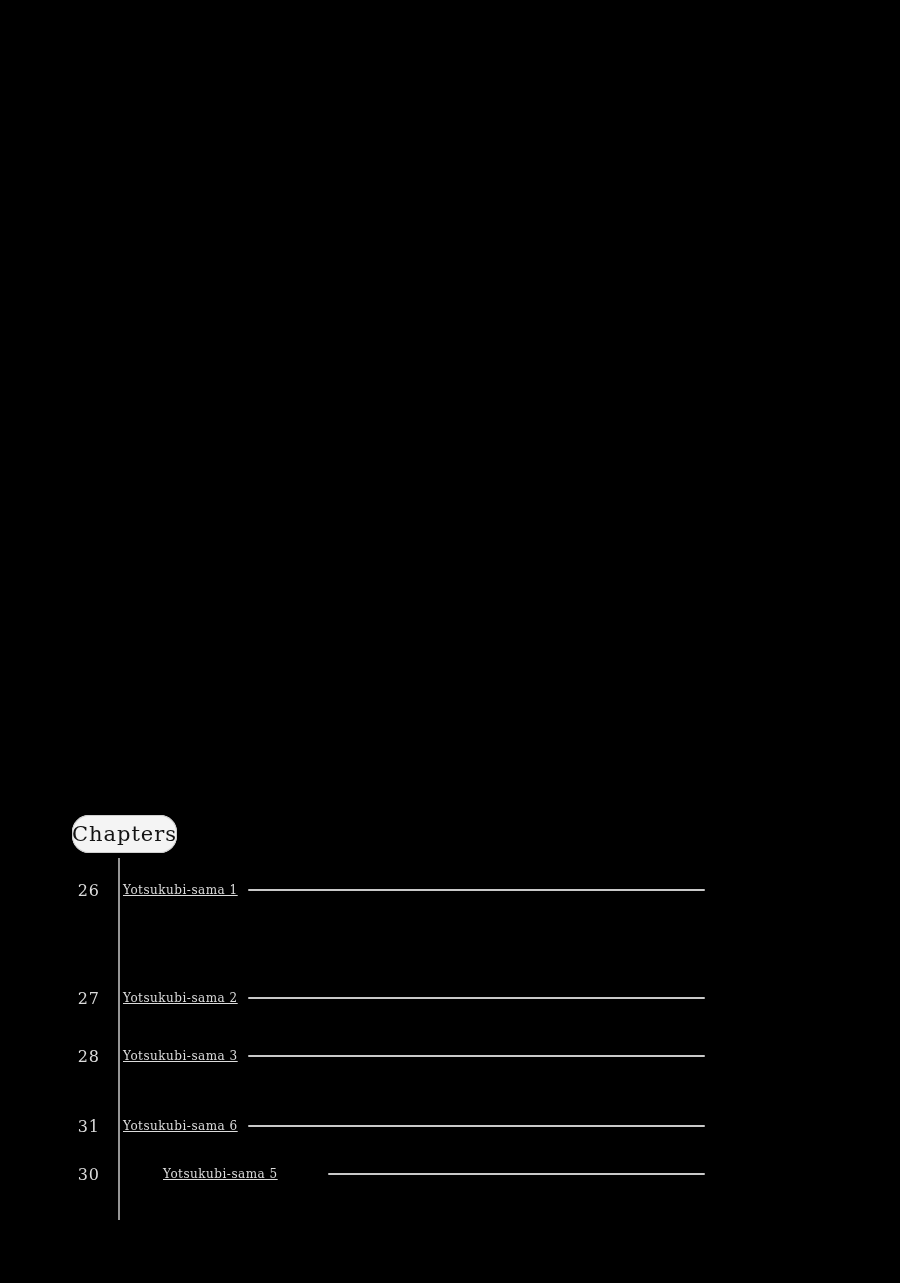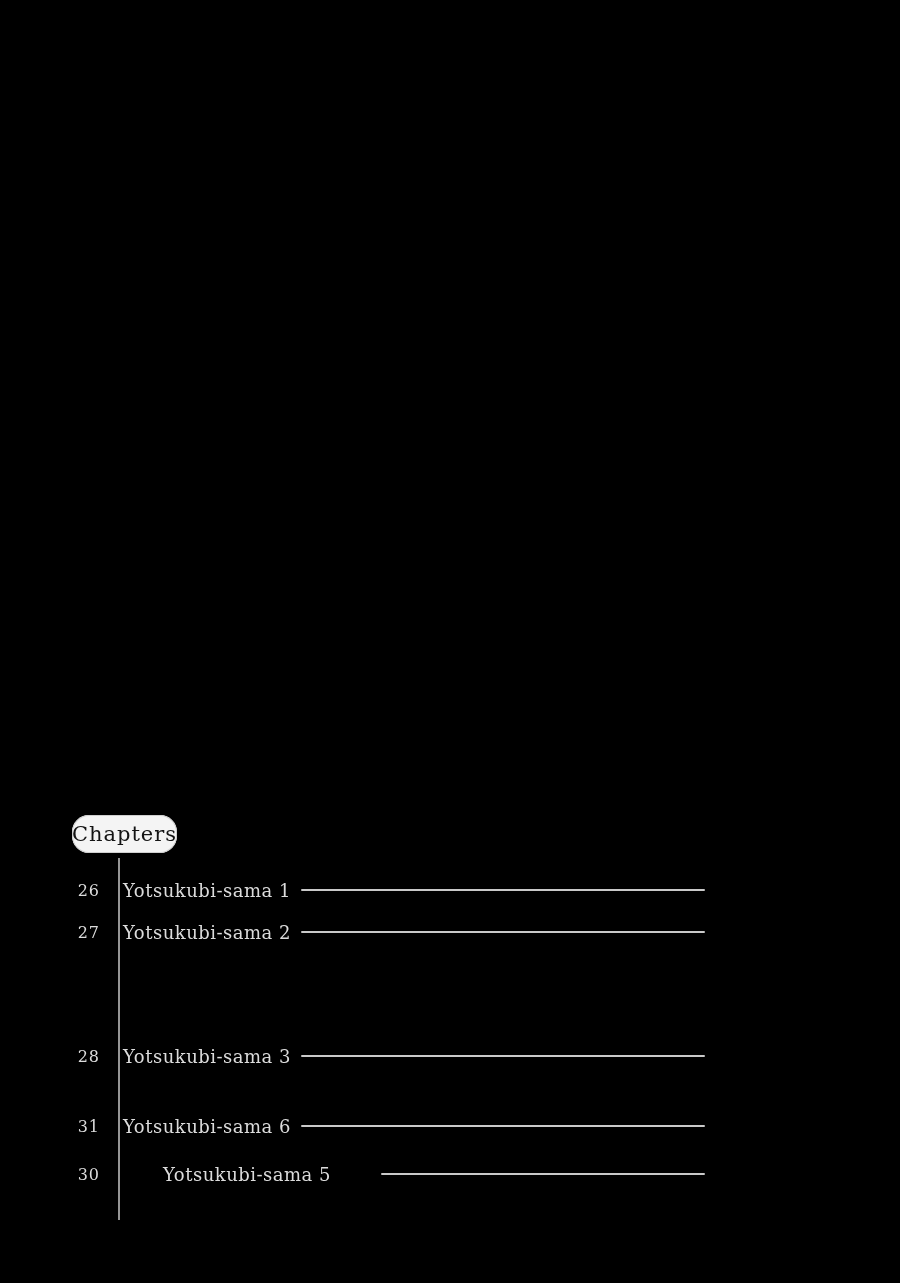--- a/index.html
+++ b/index.html
@@ -58,34 +58,35 @@
   }
   .row .num {
     width: 40px;
     text-align: right;
     font-size: 16px;
     letter-spacing: 1px;
     flex: 0 0 auto;
   }
   .row .title {
     margin-left: 23px;
-    font-size: 18px;
+    font-size: 12px;
     white-space: nowrap;
     letter-spacing: 0.5px;
     flex: 0 0 auto;
+    text-decoration: underline;
   }
   .row .leader {
     flex: 1 1 auto;
     height: 2px;
     background: var(--leader-line, #c9c9c9);
     margin-left: 10px;
     border-radius: 1px;
   }
   .r0 { top: 878px; }
-  .r1 { top: 920px; }
+  .r1 { top: 986px; }
   .r2 { top: 998px; margin-top: 46px; }
   .r3 { top: 1058px; }
   .r4 { top: 1162px; gap: 40px; }
   .r5 { top: 1114px; }
 </style>
 </head>
 <body>
 
 <div class="page">
 

